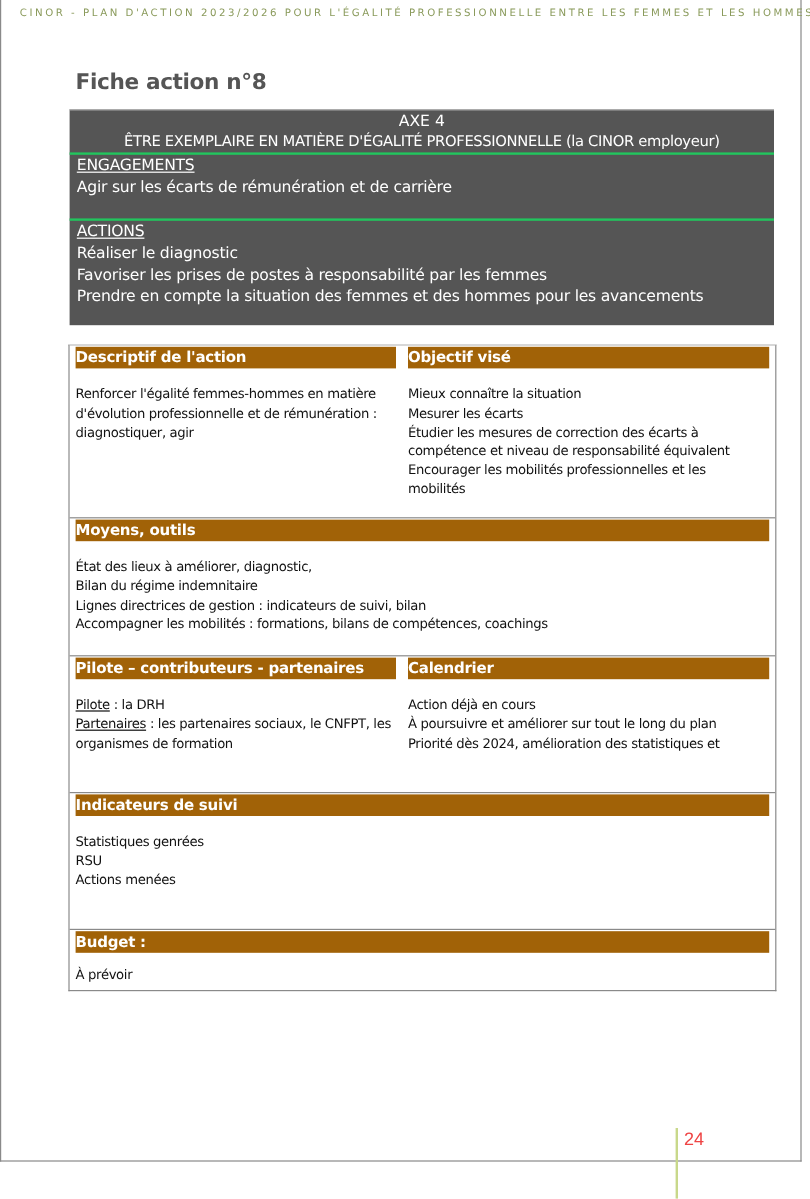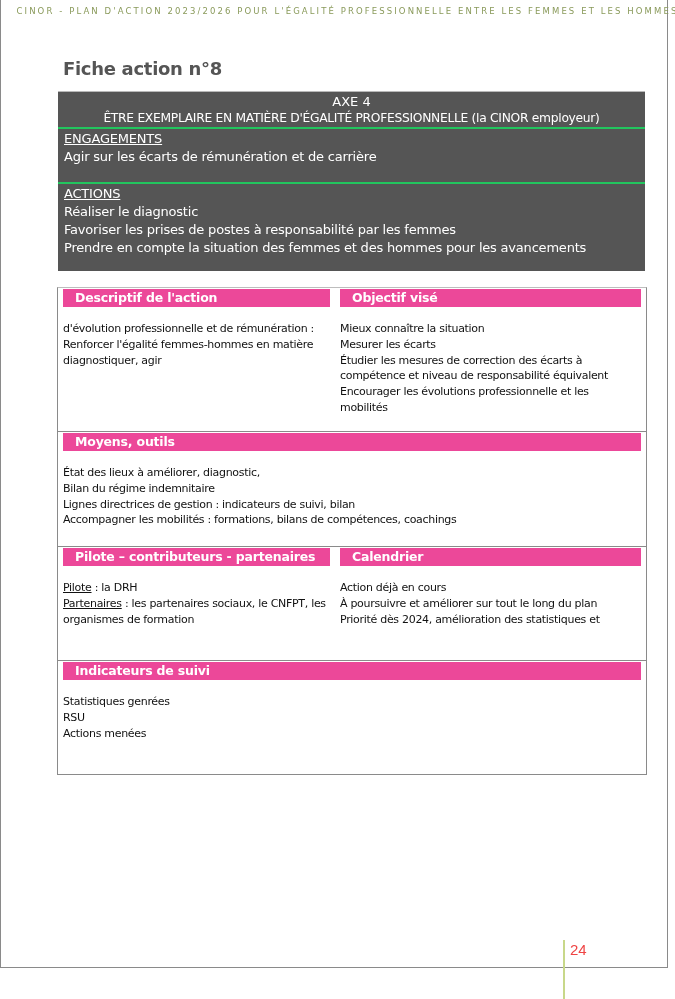--- a/index.html
+++ b/index.html
@@ -16,21 +16,21 @@
   .axe-sec.act { height: 86px; }
   .axe-sec div { letter-spacing: -0.2px; }
   .fiche { position: absolute; left: 57px; top: 287px; width: 590px; border: 1px solid #8a8a8a; border-top: 1px solid #bdbdbd; box-sizing: border-box; font-family: "DejaVu Sans", sans-serif; font-size: 11px; color: #111111; }
   .row { border-bottom: 1px solid #8a8a8a; position: relative; }
   .row:last-child { border-bottom: none; }
   .two { display: flex; }
   .col { box-sizing: border-box; }
   .col.left { width: 277px; padding-left: 5px; }
   .col.right { flex: 1; padding-left: 5px; padding-right: 5px; }
   .col.full { width: 100%; padding-left: 5px; padding-right: 5px; }
-  .bar { background: #ec4899; color: #ffffff; font-weight: bold; font-size: 12.5px; height: 18px; line-height: 18px; padding-left: 12px; margin-top: 1px; letter-spacing: -0.2px; }
+  .bar { background: #a16207; color: #ffffff; font-weight: bold; font-size: 12.5px; height: 18px; line-height: 18px; padding-left: 0; margin-top: 1px; letter-spacing: -0.2px; }
   .col.left .bar { margin-right: 5px; }
   .content { padding-top: 14px; line-height: 15.8px; letter-spacing: -0.3px; font-size: 11px; }
   .content div { white-space: nowrap; }
   .u { text-decoration: underline; }
   .row.r1 { height: 143px; }
   .row.r2 { height: 113px; }
   .row.r3 { height: 113px; }
   .row.r4 { height: 112px; }
   .row.r5 { height: 49px; }
   .page-number-line { position: absolute; left: 563px; top: 940px; width: 2px; height: 59px; background: #c8d88a; }
@@ -60,33 +60,33 @@
     <div>Favoriser les prises de postes à responsabilité par les femmes</div>
     <div>Prendre en compte la situation des femmes et des hommes pour les avancements</div>
   </div>
 </div>
 
 <div class="fiche">
   <div class="row r1 two">
     <div class="col left">
       <div class="bar">Descriptif de l'action</div>
       <div class="content">
+        <div>Renforcer l'égalité femmes-hommes en matière</div>
         <div>d'évolution professionnelle et de rémunération :</div>
-        <div>Renforcer l'égalité femmes-hommes en matière</div>
         <div>diagnostiquer, agir</div>
       </div>
     </div>
     <div class="col right">
       <div class="bar">Objectif visé</div>
       <div class="content">
         <div>Mieux connaître la situation</div>
         <div>Mesurer les écarts</div>
         <div>Étudier les mesures de correction des écarts à</div>
         <div>compétence et niveau de responsabilité équivalent</div>
-        <div>Encourager les évolutions professionnelle et les</div>
+        <div>Encourager les mobilités professionnelles et les</div>
         <div>mobilités</div>
       </div>
     </div>
   </div>
 
   <div class="row r2">
     <div class="col full">
       <div class="bar">Moyens, outils</div>
       <div class="content">
         <div>État des lieux à améliorer, diagnostic,</div>
@@ -120,16 +120,24 @@
     <div class="col full">
       <div class="bar">Indicateurs de suivi</div>
       <div class="content">
         <div>Statistiques genrées</div>
         <div>RSU</div>
         <div>Actions menées</div>
       </div>
     </div>
   </div>
 
+  <div class="row r5">
+    <div class="col full">
+      <div class="bar">Budget :</div>
+      <div class="content" style="padding-top:11px;">
+        <div>À prévoir</div>
+      </div>
+    </div>
+  </div>
 </div>
 
 <div class="page-number-line"></div>
 <div class="page-number">24</div>
 
 </body></html>

